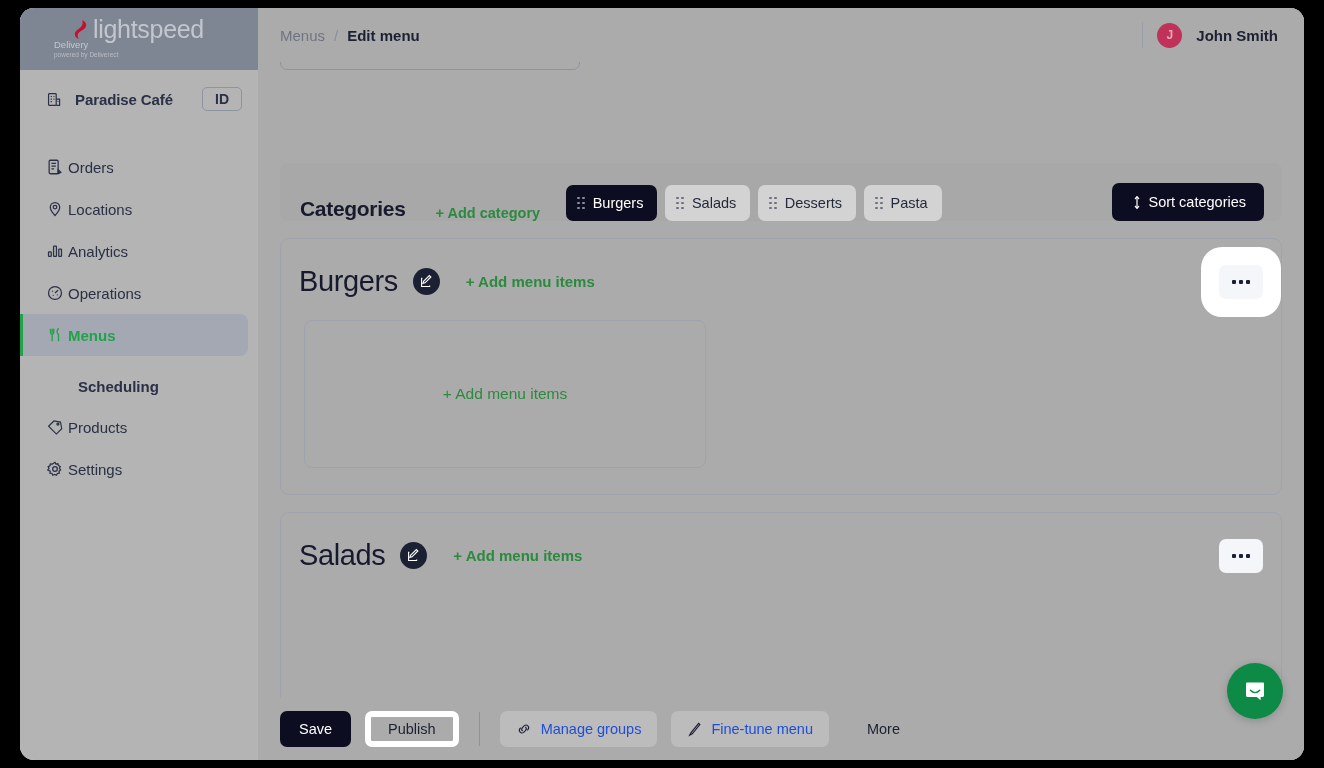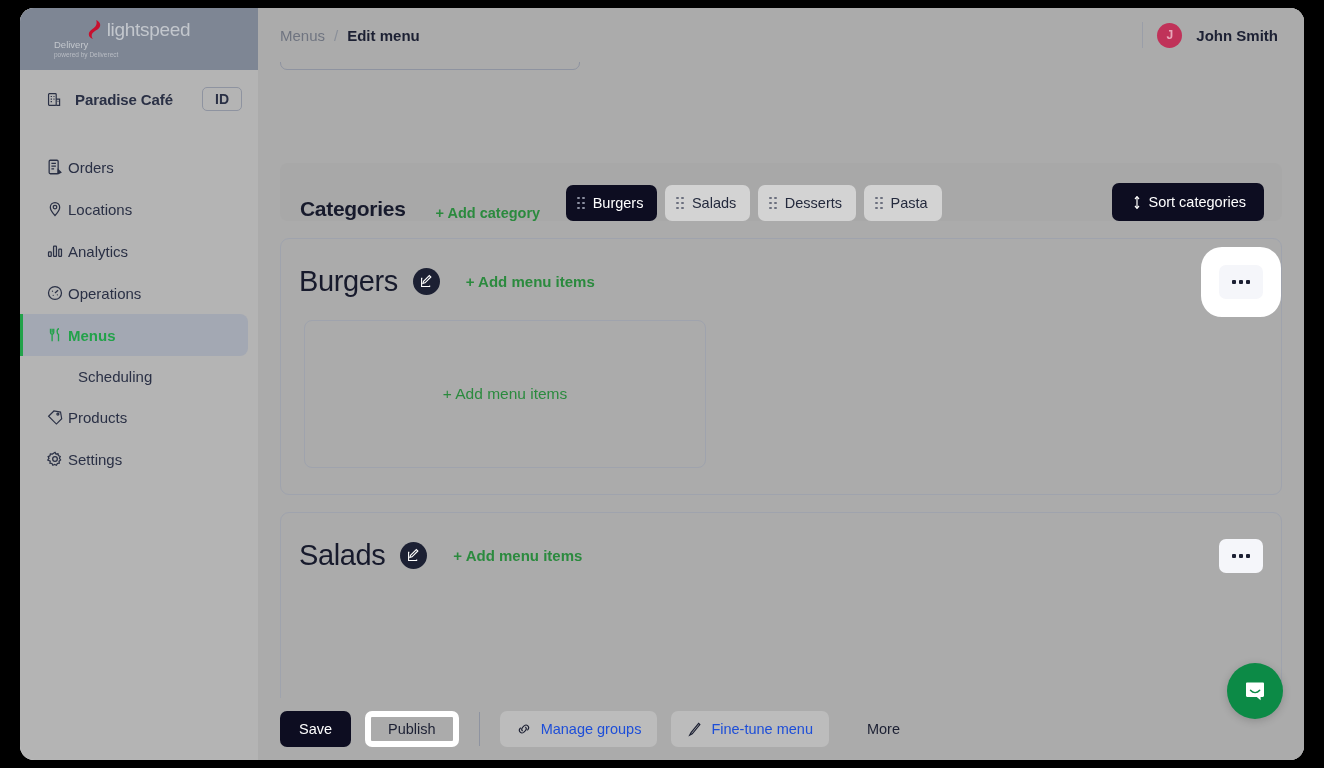--- a/index.html
+++ b/index.html
@@ -33,21 +33,21 @@
   #brand-header {
     height: 62px;
     background: #7e8694;
     display: flex; align-items: center; justify-content: center;
     flex-direction: column;
   }
   .brand-row { display: flex; align-items: center; gap: 4px; }
   .flame { width: 15px; height: 19px; position: relative; }
   .flame svg { display: block; }
   .brand-word {
-    font-size: 19px; color: #c3c7cd; letter-spacing: -0.3px;
+    font-size: 25px; color: #c3c7cd; letter-spacing: -0.3px;
     font-weight: 400; line-height: 19px;
   }
   .brand-sub {
     font-size: 9.5px; color: #c3c7cd; line-height: 11px;
     margin-left: 34px; align-self: flex-start; margin-top: 0px;
   }
   .brand-sub2 {
     font-size: 6.5px; color: #b9bdc4; line-height: 9px;
     margin-left: 34px; align-self: flex-start;
   }
@@ -77,21 +77,21 @@
   .nav-item.active {
     background: #a3a8b3; border-radius: 0 8px 8px 0;
     color: #22a24a; font-weight: 600;
   }
   .nav-item.active::before {
     content: ""; position: absolute; left: -0px; top: 0; bottom: 0;
     width: 3px; background: #22a24a;
   }
   .nav-sub {
     height: 40px; display: flex; align-items: center;
-    padding-left: 58px; color: #2a3045; font-size: 15px; font-weight: 400;
+    padding-left: 58px; color: #2a3045; font-size: 15px; font-weight: 700; margin-top: 10px;
   }
 
   
   #main {
     flex: 1; height: 100%;
     display: flex; flex-direction: column;
     background: #ababab;
     position: relative;
     overflow: hidden;
   }

